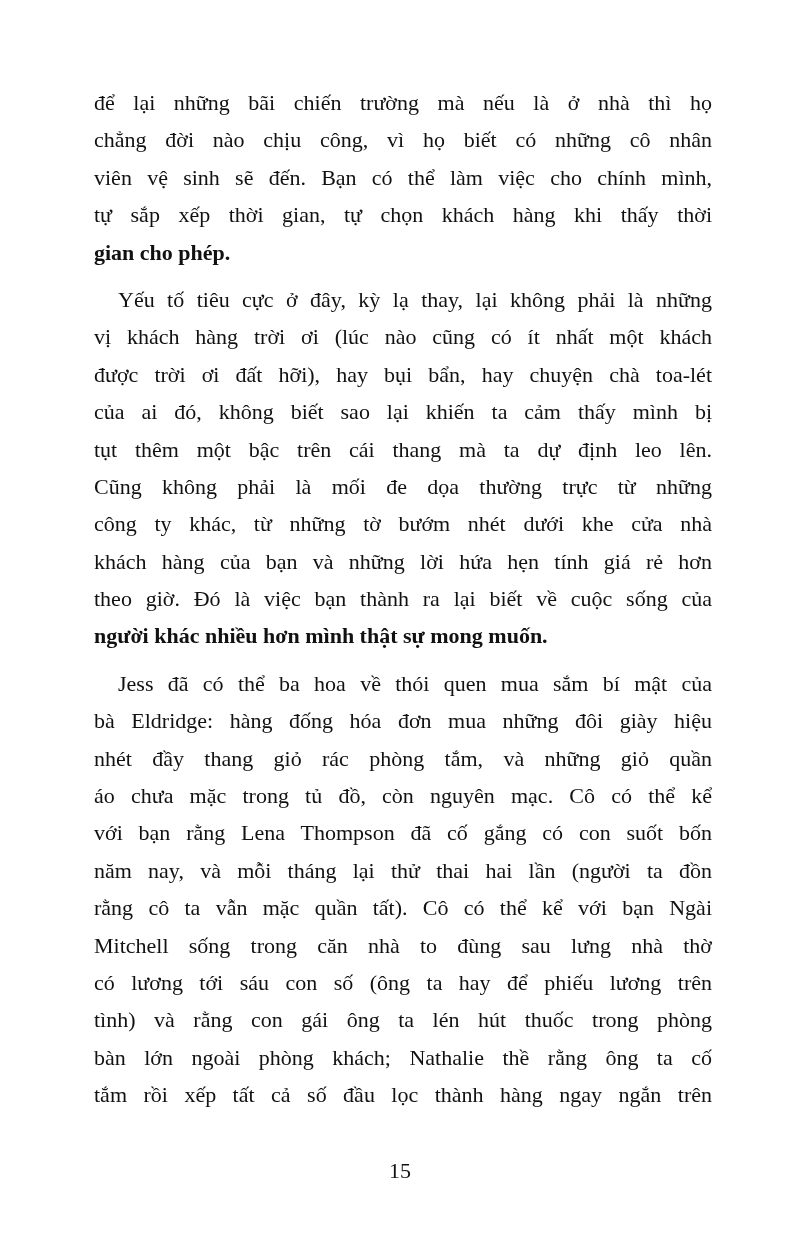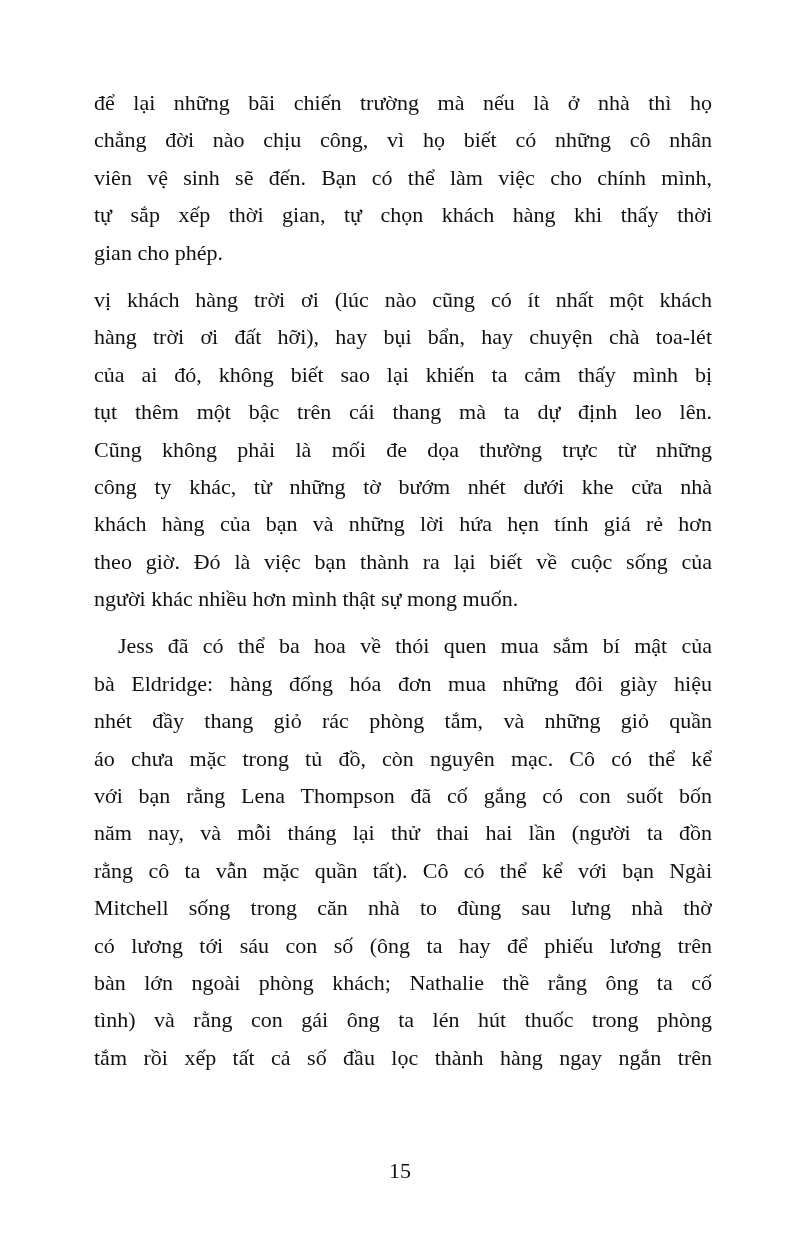--- a/index.html
+++ b/index.html
@@ -29,20 +29,21 @@
       height: 37.4px;
       line-height: 37.4px;
       font-size: 22px;
       text-align: justify;
       text-align-last: justify;
       white-space: nowrap;
       overflow: visible;
     }
     .line.last {
       text-align-last: left;
+      font-weight: bold;
     }
     .line.indent {
       padding-left: 24px;
     }
     .page-number {
       position: absolute;
       left: 0;
       width: 800px;
       top: 1158px;
       text-align: center;
@@ -57,41 +58,42 @@
 
   <p class="para">
     <span class="line">để lại những bãi chiến trường mà nếu là ở nhà thì họ</span>
     <span class="line">chẳng đời nào chịu công, vì họ biết có những cô nhân</span>
     <span class="line">viên vệ sinh sẽ đến. Bạn có thể làm việc cho chính mình,</span>
     <span class="line">tự sắp xếp thời gian, tự chọn khách hàng khi thấy thời</span>
     <span class="line last">gian cho phép.</span>
   </p>
 
   <p class="para">
+    <span class="line indent">Yếu tố tiêu cực ở đây, kỳ lạ thay, lại không phải là những</span>
     <span class="line">vị khách hàng trời ơi (lúc nào cũng có ít nhất một khách</span>
-    <span class="line">hàng trời ơi đất hỡi), hay bụi bẩn, hay chuyện chà toa-lét</span>
+    <span class="line">được trời ơi đất hỡi), hay bụi bẩn, hay chuyện chà toa-lét</span>
     <span class="line">của ai đó, không biết sao lại khiến ta cảm thấy mình bị</span>
     <span class="line">tụt thêm một bậc trên cái thang mà ta dự định leo lên.</span>
     <span class="line">Cũng không phải là mối đe dọa thường trực từ những</span>
     <span class="line">công ty khác, từ những tờ bướm nhét dưới khe cửa nhà</span>
     <span class="line">khách hàng của bạn và những lời hứa hẹn tính giá rẻ hơn</span>
     <span class="line">theo giờ. Đó là việc bạn thành ra lại biết về cuộc sống của</span>
     <span class="line last">người khác nhiều hơn mình thật sự mong muốn.</span>
   </p>
 
   <p class="para">
     <span class="line indent">Jess đã có thể ba hoa về thói quen mua sắm bí mật của</span>
     <span class="line">bà Eldridge: hàng đống hóa đơn mua những đôi giày hiệu</span>
     <span class="line">nhét đầy thang giỏ rác phòng tắm, và những giỏ quần</span>
     <span class="line">áo chưa mặc trong tủ đồ, còn nguyên mạc. Cô có thể kể</span>
     <span class="line">với bạn rằng Lena Thompson đã cố gắng có con suốt bốn</span>
     <span class="line">năm nay, và mỗi tháng lại thử thai hai lần (người ta đồn</span>
     <span class="line">rằng cô ta vẫn mặc quần tất). Cô có thể kể với bạn Ngài</span>
     <span class="line">Mitchell sống trong căn nhà to đùng sau lưng nhà thờ</span>
     <span class="line">có lương tới sáu con số (ông ta hay để phiếu lương trên</span>
+    <span class="line">tình) và rằng con gái ông ta lén hút thuốc trong phòng</span>
     <span class="line">bàn lớn ngoài phòng khách; Nathalie thề rằng ông ta cố</span>
-    <span class="line">tình) và rằng con gái ông ta lén hút thuốc trong phòng</span>
     <span class="line">tắm rồi xếp tất cả số đầu lọc thành hàng ngay ngắn trên</span>
   </p>
 
 </div>
 
 <div class="page-number">15</div>
 
 </body></html>

